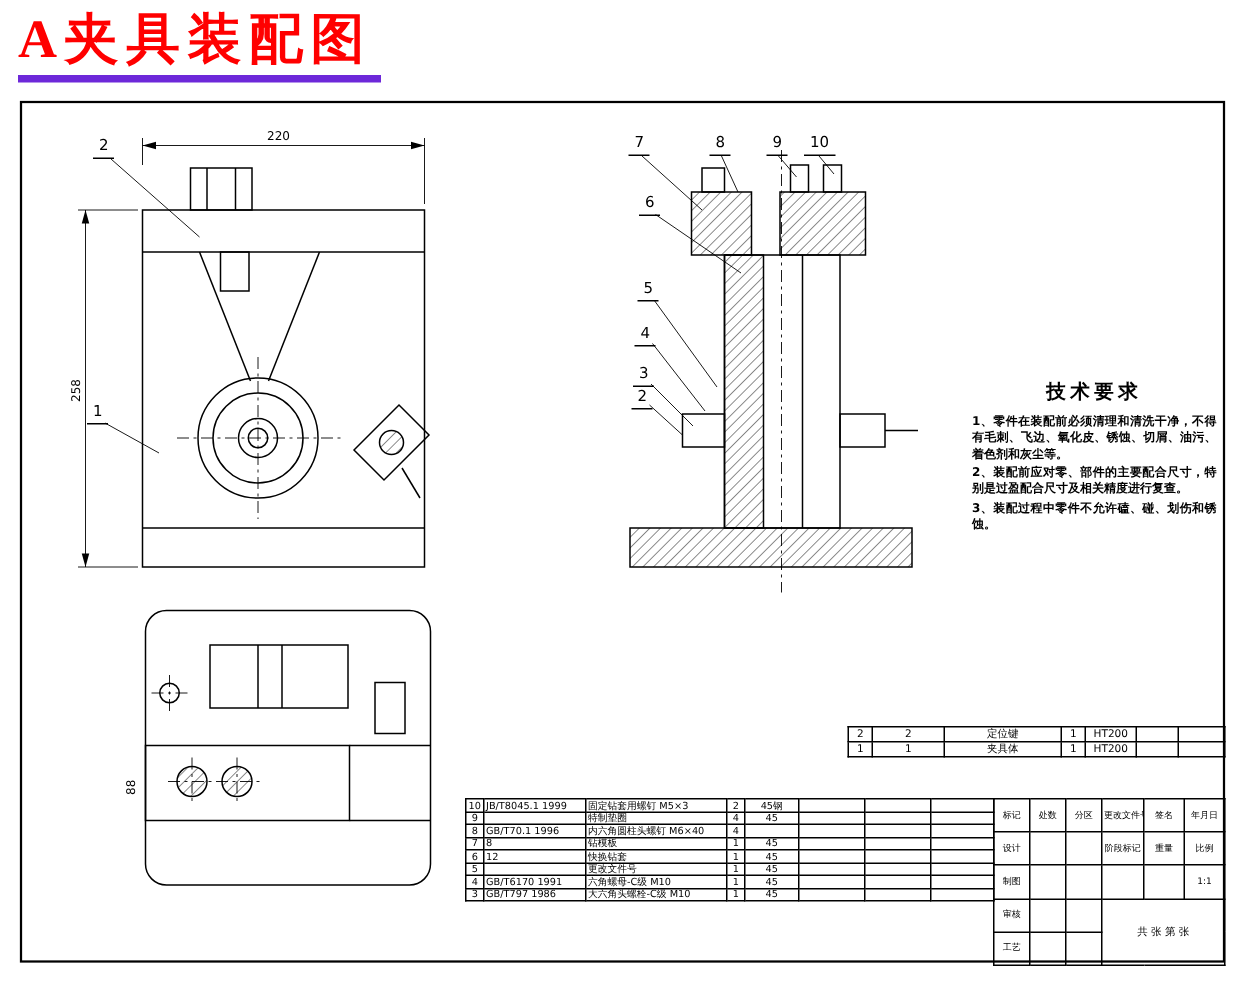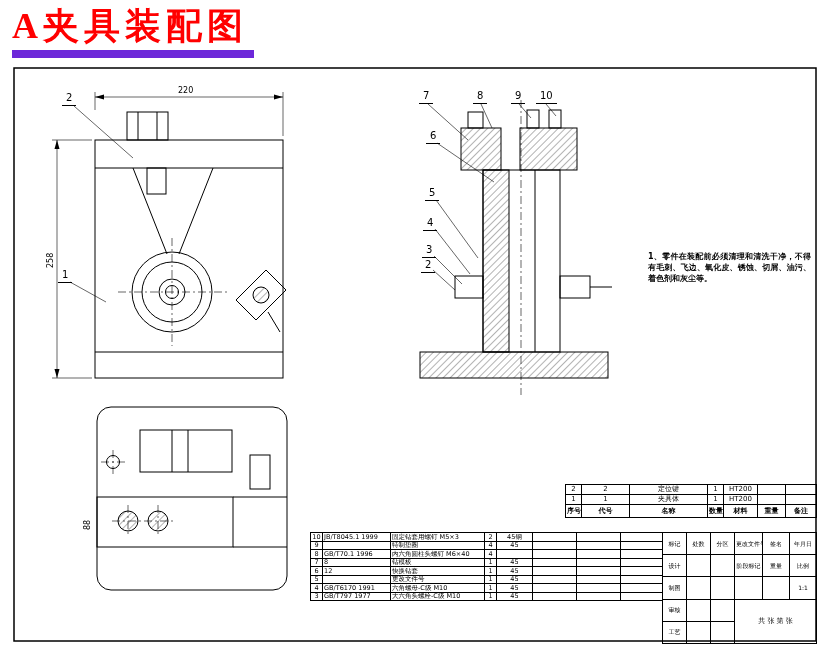--- a/index.html
+++ b/index.html
@@ -3,21 +3,21 @@
 <meta charset="utf-8">
 <style>
   * { margin:0; padding:0; box-sizing:border-box; }
   html,body { width:830px; height:654px; background:#fff; position:relative;
               font-family:"DejaVu Sans","Liberation Sans",sans-serif; color:#000; overflow:hidden; }
   svg.linework { position:absolute; left:0; top:0; pointer-events:none; }
 
   .drawing-title { position:absolute; left:12px; top:4px;
     font-family:"Liberation Serif","DejaVu Serif",serif; font-size:36px; font-weight:bold;
     color:#f00; letter-spacing:5px; line-height:1.25;
-    border-bottom:8px solid #6d28d9; padding:0 6px 1px 0; }
+    border-bottom:5px solid #6d28d9; padding:0 6px 1px 0; }
 
   .callout { position:absolute; font-size:10px; line-height:1;
     border-bottom:1px solid #000; padding:0 4px 2px; }
 
   .dim { position:absolute; font-size:8px; line-height:1; }
   .dim.vert { transform:rotate(-90deg); transform-origin:left top; }
 
   .techreq { position:absolute; left:648px; top:252px; width:163px; }
   .techreq h4 { font-size:13px; font-weight:bold; text-align:center; letter-spacing:3px; margin-bottom:6px; }
   .techreq p { font-size:8px; line-height:1.35; margin-bottom:2px; text-align:justify;font-weight:bold; }
@@ -150,21 +150,24 @@
 <span class="callout" style="left:473px;top:91px">8</span>
 <span class="callout" style="left:511px;top:91px">9</span>
 <span class="callout" style="left:536px;top:91px">10</span>
 <span class="callout" style="left:426px;top:131px">6</span>
 <span class="callout" style="left:425px;top:188px">5</span>
 <span class="callout" style="left:423px;top:218px">4</span>
 <span class="callout" style="left:422px;top:245px">3</span>
 <span class="callout" style="left:421px;top:260px">2</span>
 
 <div class="techreq">
+  <h4>技术要求</h4>
   <p>1、零件在装配前必须清理和清洗干净，不得有毛刺、飞边、氧化皮、锈蚀、切屑、油污、着色剂和灰尘等。</p>
+  <p>2、装配前应对零、部件的主要配合尺寸，特别是过盈配合尺寸及相关精度进行复查。</p>
+  <p>3、装配过程中零件不允许磕、碰、划伤和锈蚀。</p>
 </div>
 
 <table class="upper-parts">
   <colgroup>
       <col style="width:16px">
       <col style="width:48px">
       <col style="width:78px">
       <col style="width:16px">
       <col style="width:34px">
       <col style="width:28px">
@@ -181,29 +184,20 @@
     <td></td>
   </tr>
   <tr>
     <td>1</td>
     <td>1</td>
     <td>夹具体</td>
     <td>1</td>
     <td>HT200</td>
     <td></td>
     <td></td>
-  </tr>
-  <tr class="hdr">
-    <td>序号</td>
-    <td>代号</td>
-    <td>名称</td>
-    <td>数量</td>
-    <td>材料</td>
-    <td>重量</td>
-    <td>备注</td>
   </tr>
 </tbody>
   </table>
 
 <table class="lower-parts">
   <colgroup>
       <col style="width:12px">
       <col style="width:68px">
       <col style="width:94px">
       <col style="width:12px">
@@ -278,21 +272,21 @@
     <td>GB/T6170 1991</td>
     <td>六角螺母-C级 M10</td>
     <td class="c">1</td>
     <td class="c">45</td>
     <td></td>
         <td></td>
         <td></td>
   </tr>
   <tr>
     <td class="c">3</td>
-    <td>GB/T797 1977</td>
+    <td>GB/T797 1986</td>
     <td>大六角头螺栓-C级 M10</td>
     <td class="c">1</td>
     <td class="c">45</td>
     <td></td>
         <td></td>
         <td></td>
   </tr>
 </tbody>
   </table>
 

